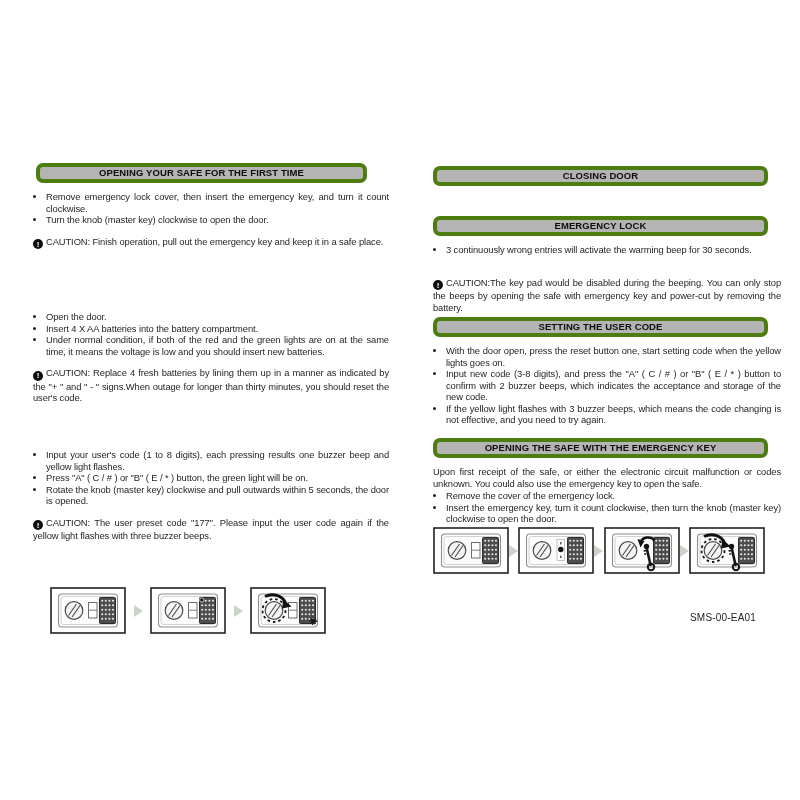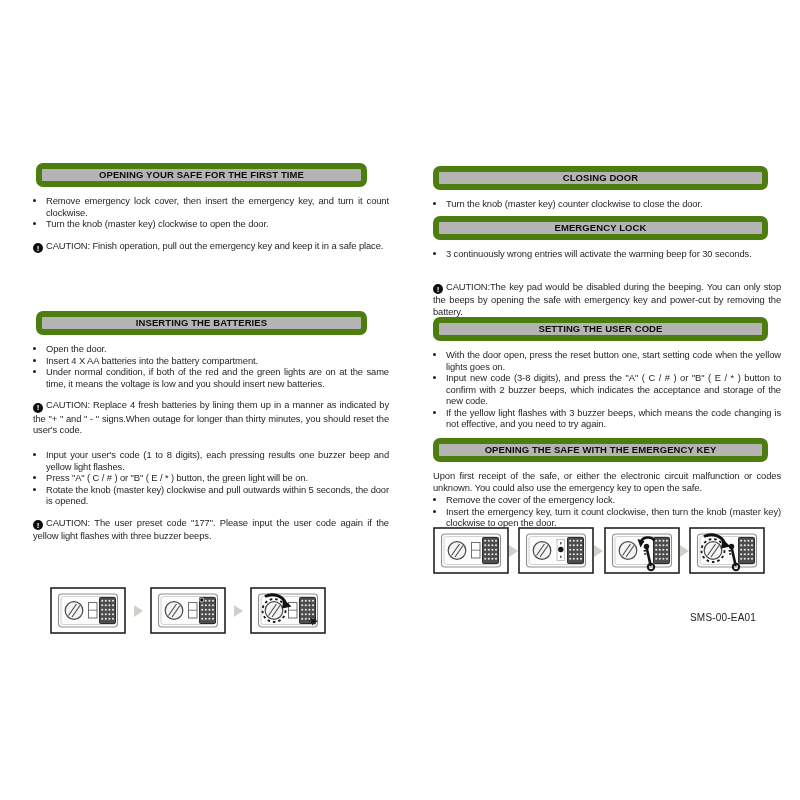--- a/index.html
+++ b/index.html
@@ -2,21 +2,21 @@
 <html><head>
 <meta charset="utf-8">
 <style>
   html,body { margin:0; padding:0; background:#ffffff; }
   .page {
     position:relative; width:800px; height:800px; background:#ffffff;
     font-family:"Liberation Sans", sans-serif; color:#1f1f1f; overflow:hidden;
   }
   .section { position:absolute; font-size:9.4px; line-height:11.5px; letter-spacing:-0.1px; text-align:justify; }
   .bar {
-    background:#b4b4b4; border:6px solid #4d7c0f; border-radius:7px; height:12px;
+    background:#b4b4b4; border:4px solid #4d7c0f; border-radius:7px; height:12px;
     display:flex; align-items:center; justify-content:center;
     font-weight:bold; font-size:9.5px; letter-spacing:0.1px; color:#0d0d0d; margin-bottom:8px;
   }
   .left .bar { margin-left:3px; margin-right:22px; }
   .right .bar { margin-right:13px; }
   p { margin:0 0 1px 0; }
   ul { margin:0; padding-left:13px; }
   li { margin:0; padding-left:0; }
   .caution { margin-top:10px; }
   .cicon {
@@ -41,21 +41,20 @@
   <div class="section left" style="left:33px; top:163px; width:356px;">
     <div class="bar">OPENING YOUR SAFE FOR THE FIRST TIME</div>
     <ul>
       <li>Remove emergency lock cover, then insert the emergency key, and turn it count clockwise.</li>
       <li>Turn the knob (master key) clockwise to open the door.</li>
     </ul>
     <p class="caution"><span class="cicon">!</span><span>CAUTION: Finish operation, pull out the emergency key and keep it in a safe place.</span></p>
   </div>
 
   <div class="section left" style="left:33px; top:311px; width:356px;">
-    <div class="bar">INSERTING THE BATTERIES</div>
     <ul>
       <li>Open the door.</li>
       <li>Insert 4 X AA batteries into the battery compartment.</li>
       <li>Under normal condition, if both of the red and the green lights are on at the same time, it means the voltage is low and you should insert new batteries.</li>
     </ul>
     <p class="caution"><span class="cicon">!</span><span>CAUTION: Replace 4 fresh batteries by lining them up in a manner as indicated by the "+ " and " - " signs.When outage for longer than thirty minutes, you should reset the user's code.</span></p>
   </div>
 
   <div class="section left" style="left:33px; top:449px; width:356px;">
     <ul>
@@ -171,23 +170,20 @@
           <circle cx="63" cy="34" r="3.5" fill="none" stroke="#1a1a1a" stroke-width="1.3" stroke-dasharray="1.1 1.5"></circle>
           <circle cx="24" cy="23.5" r="11.5" fill="none" stroke="#161616" stroke-width="1.8" stroke-dasharray="2.6 2.9"></circle>
           <path d="M 15 9.5 A 13.5 11 0 0 1 35.5 16.5" fill="none" stroke="#111111" stroke-width="3"></path>
           <polygon points="33.5,12 41.5,19.5 32,21.5" fill="#111111"></polygon>
         </svg>
       </div>
     </div>
 
   <div class="section right" style="left:433px; top:166px; width:348px;">
     <div class="bar">CLOSING DOOR</div>
-    <ul>
-      <li>Turn the knob (master key) counter clockwise to close the door.</li>
-    </ul>
   </div>
 
   <div class="section right" style="left:433px; top:216px; width:348px;">
     <div class="bar">EMERGENCY LOCK</div>
     <ul>
       <li>3 continuously wrong entries will activate the warming beep for 30 seconds.</li>
     </ul>
     <p class="caution" style="margin-top:21px;"><span class="cicon">!</span><span>CAUTION:The key pad would be disabled during the beeping. You can only stop the beeps by opening the safe with emergency key and power-cut by removing the battery.</span></p>
   </div>
 

